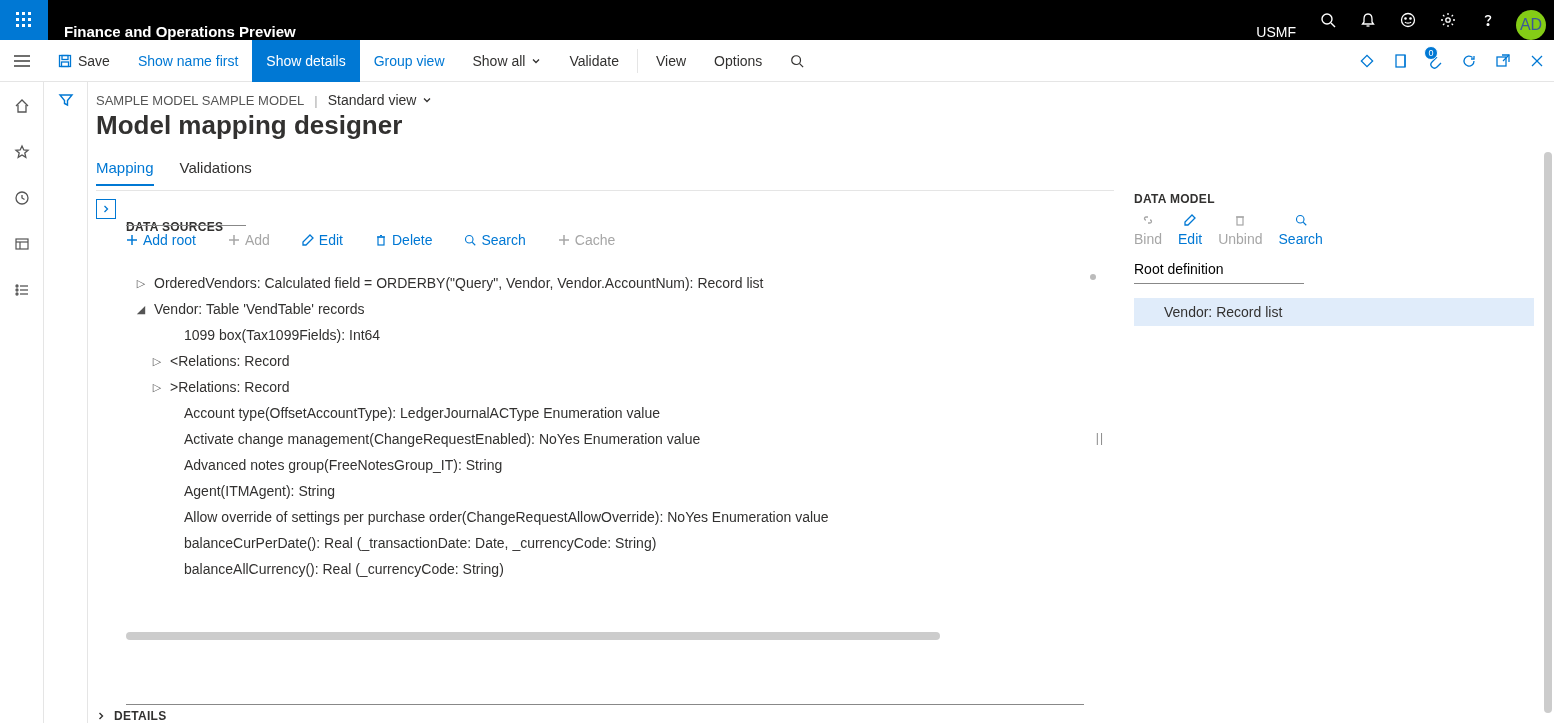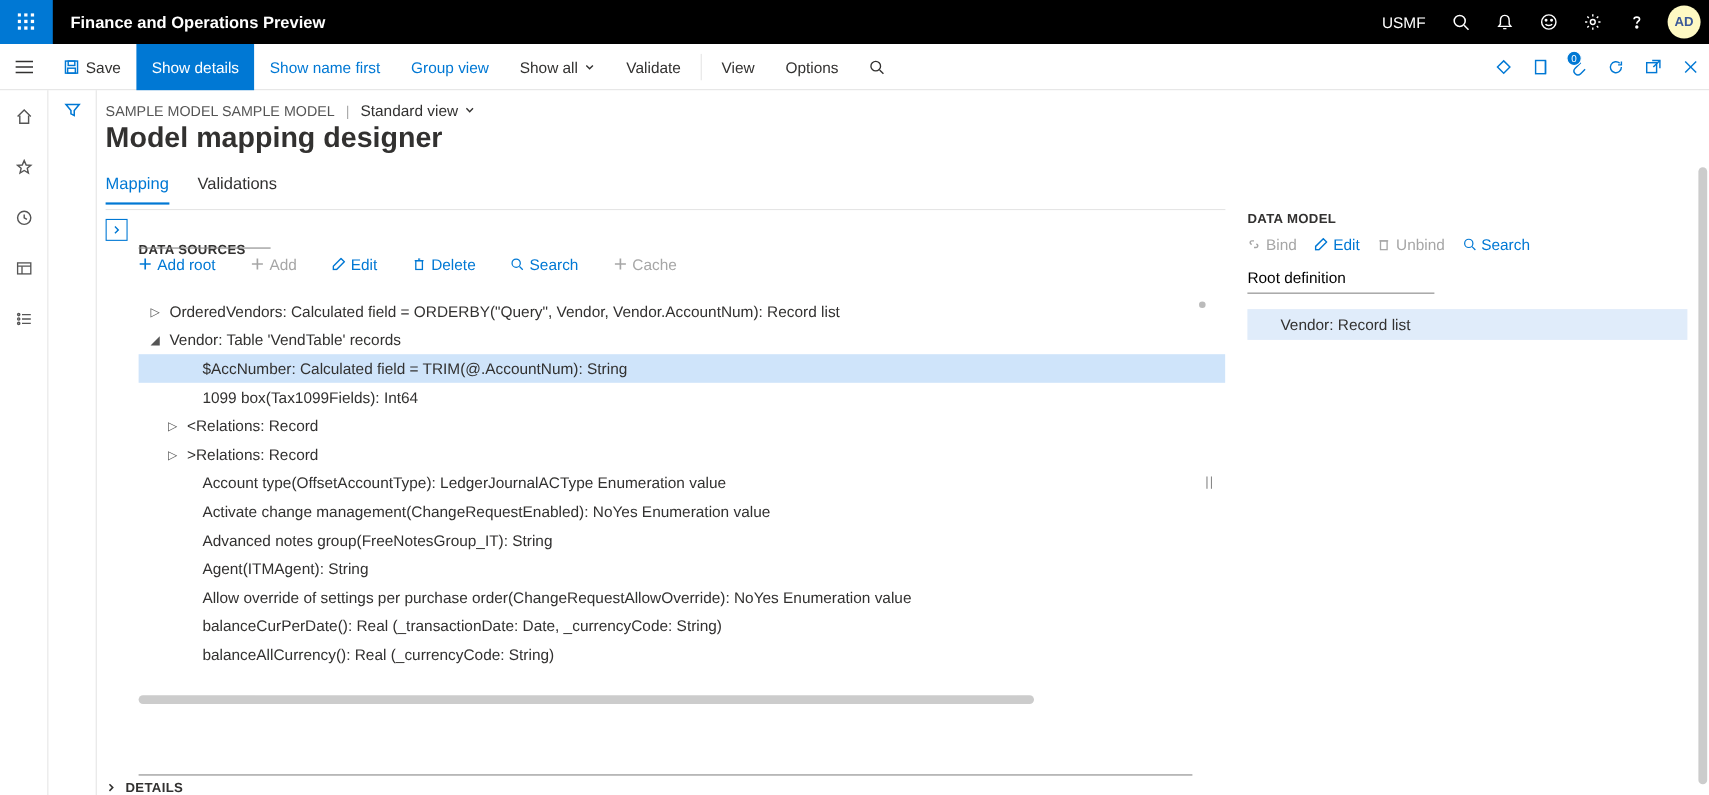--- a/index.html
+++ b/index.html
@@ -1,26 +1,26 @@
 <!DOCTYPE html>
 <html><head>
 <meta charset="utf-8">
 <style>
 * { box-sizing: border-box; margin: 0; padding: 0; }
 body { font-family: "Segoe UI", Arial, sans-serif; font-size: 14px; color: #323130; background: #fff; overflow: hidden; }
 svg { display: block; }
 
 
-.topbar { display: flex; align-items: center; height: 40px; background: #000; color: #fff; }
+.topbar { display: flex; align-items: flex-end; height: 40px; background: #000; color: #fff; }
 .topbar .waffle { width: 48px; height: 40px; display: flex; align-items: center; justify-content: center; background: #0078d4; cursor: pointer; }
 .topbar .app-title { padding: 0 16px; font-size: 15px; font-weight: 600; }
 .topbar .spacer { flex: 1; }
 .topbar .company { padding: 0 12px; font-size: 14px; }
 .topbar .top-icon { width: 40px; height: 40px; display: flex; align-items: center; justify-content: center; cursor: pointer; }
-.topbar .avatar { width: 30px; height: 30px; border-radius: 50%; background: #fef9c3; color: #3b5998; display: flex; align-items: center; justify-content: center; font-size: 12px; font-weight: 700; margin: 0 8px; cursor: pointer; }
+.topbar .avatar { width: 30px; height: 30px; border-radius: 50%; background: #84cc16; color: #3b5998; display: flex; align-items: center; justify-content: center; font-size: 16px; font-weight: 400; margin: 0 8px; cursor: pointer; }
 
 
 .commandbar { display: flex; align-items: center; height: 42px; border-bottom: 1px solid #e5e5e5; }
 .commandbar .hamburger { width: 44px; display: flex; justify-content: center; align-items: center; cursor: pointer; height: 42px; }
 .commandbar .cmd { display: flex; align-items: center; gap: 6px; padding: 4px 14px; height: 42px; cursor: pointer; font-size: 14px; color: #323130; }
 .commandbar .cmd.save { color: #323130; }
 .commandbar .cmd.active { background: #0078d4; color: #fff; }
 .commandbar .cmd.link { color: #0078d4; }
 .commandbar .vdiv { width: 1px; height: 24px; background: #e5e5e5; margin: 0 4px; }
 .commandbar .right-icons { margin-left: auto; display: flex; align-items: center; }
@@ -73,21 +73,21 @@
 .tree-row.l2 { padding-left: 38px; }
 .tree-row.l3 { padding-left: 24px; }
 .tree-dot { position: absolute; right: 18px; top: 8px; width: 6px; height: 6px; border-radius: 50%; background: #bbb; }
 .tree-grip { position: absolute; right: 10px; top: 165px; color: #888; font-size: 12px; letter-spacing: 1px; cursor: col-resize; }
 .tree-scrollbar { height: 8px; background: #ccc; border-radius: 4px; margin: 8px 30px 4px 30px; width: 80%; }
 .tree-bottom-border { height: 1px; background: #888; margin: 60px 30px 0 30px; }
 
 
 .dm-head { font-size: 12px; font-weight: 700; letter-spacing: 0.3px; margin-top: 2px; margin-bottom: 8px; }
 .dm-actions { display: flex; gap: 16px; font-size: 14px; margin-bottom: 14px; align-items: center; }
-.dm-actions .act { display: flex; gap: 5px; align-items: center; cursor: pointer; }
+.dm-actions .act { display: flex; gap: 5px; align-items: center; cursor: pointer; flex-direction: column; }
 .dm-actions .act.link { color: #0078d4; }
 .dm-actions .act.dis { color: #a6a6a6; cursor: default; }
 .dm-label { font-size: 14px; color: #000000; margin-bottom: 6px; }
 .dm-underline { height: 1px; background: #888; width: 170px; margin-bottom: 14px; }
 .dm-row { background: #e0ecfa; padding: 6px 30px; font-size: 14px; }
 
 
 .details-row { display: flex; align-items: center; gap: 8px; margin-top: 4px; font-size: 12px; font-weight: 700; letter-spacing: 0.3px; cursor: pointer; }
 
 .chev { display: inline-block; }
@@ -158,25 +158,25 @@
       </svg>
     </div>
   <div class="cmd save">
     <svg width="14" height="14" viewBox="0 0 14 14" fill="none" stroke="#0078d4" stroke-width="1.3">
         <rect x="1.5" y="1.5" width="11" height="11"></rect>
         <rect x="4" y="1.5" width="6" height="4" fill="none"></rect>
         <rect x="3.5" y="8" width="7" height="4.5"></rect>
       </svg>
     <span>Save</span>
   </div>
+  <div class="cmd link">
+      <span>Show name first</span>
+    </div>
   <div class="cmd active">
       <span>Show details</span>
-    </div>
-  <div class="cmd link">
-      <span>Show name first</span>
     </div>
   <div class="cmd link">
       <span>Group view</span>
     </div>
   <div class="cmd">
       <span>Show all</span>
       <svg class="chev" width="10" height="10" viewBox="0 0 10 10" fill="none" stroke="#323130" stroke-width="1.3">
         <path d="M2 3.5 L5 6.5 L8 3.5"></path>
       </svg>
     </div>
@@ -364,24 +364,20 @@
         <div class="tree-wrapper">
           <div class="tree" id="tree">
               <div class="tree-row l1">
                 <span class="toggle">▷</span>
                 <span>OrderedVendors: Calculated field = ORDERBY("Query", Vendor, Vendor.AccountNum): Record list</span>
               </div>
               <div class="tree-row l1">
                 <span class="toggle">◢</span>
                 <span>Vendor: Table 'VendTable' records</span>
               </div>
-              <div class="tree-row l2 sel">
-                <span class="toggle"></span>
-                <span>$AccNumber: Calculated field = TRIM(@.AccountNum): String</span>
-              </div>
               <div class="tree-row l2">
                 <span class="toggle"></span>
                 <span>1099 box(Tax1099Fields): Int64</span>
               </div>
               <div class="tree-row l3">
                 <span class="toggle">▷</span>
                 <span>&lt;Relations: Record</span>
               </div>
               <div class="tree-row l3">
                 <span class="toggle">▷</span>

